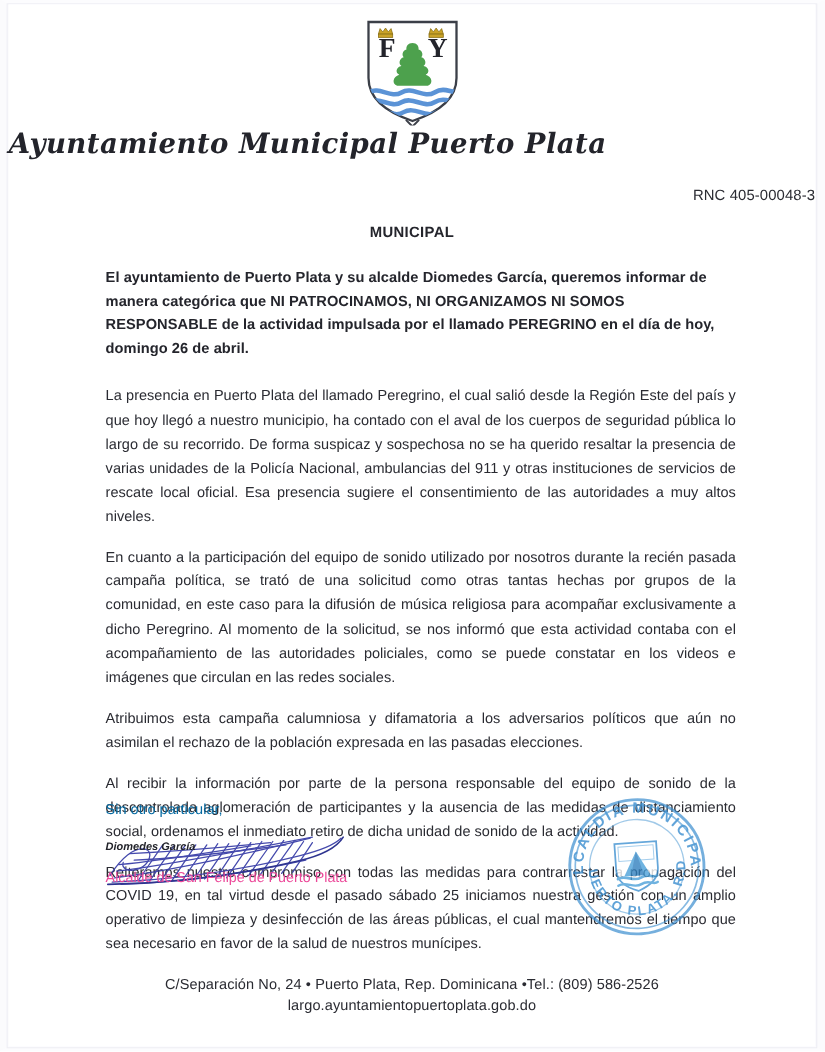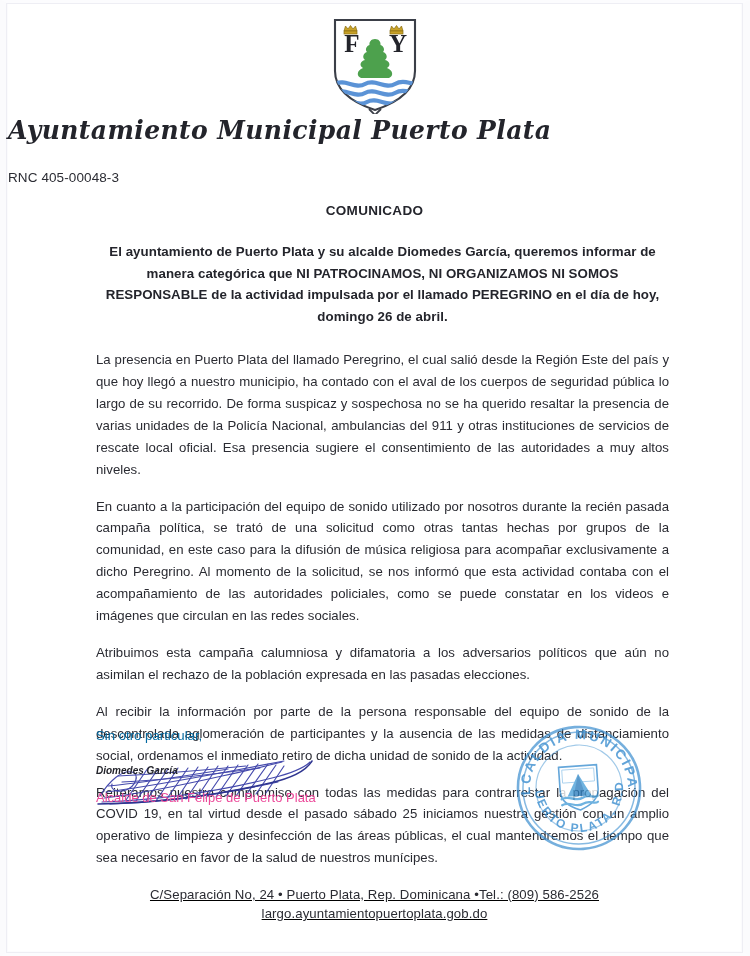--- a/index.html
+++ b/index.html
@@ -68,21 +68,21 @@
     top: 148px;
     text-align: center;
     font-size: 13.5px;
     color: #2b2c33;
     letter-spacing: 0.1px;
   }
   .rnc {
     position: absolute;
     left: 0; right: 0;
     top: 166px;
-    text-align: left;
+    text-align: right;
     font-size: 13.5px;
     color: #2b2c33;
     letter-spacing: 0.1px;
   }
   .comunicado {
     position: absolute;
     left: 0; right: 0;
     top: 199px;
     text-align: center;
     font-size: 13.5px;
@@ -96,21 +96,20 @@
     position: absolute;
     left: 88px;
     top: 237px;
     width: 573px;
   }
   .lead {
     font-size: 13.3px;
     font-weight: 700;
     line-height: 1.62;
     color: #24252c;
-    text-align: center;
     margin: 0 0 22px 0;
     letter-spacing: 0.05px;
   }
   p.para {
     font-size: 13.2px;
     line-height: 1.66;
     color: #2a2b32;
     text-align: justify;
     margin: 0 0 15px 0;
     letter-spacing: 0.02px;
@@ -160,21 +159,20 @@
     opacity: 0.88;
     transform: rotate(-4deg);
   }
 
   
   .footer {
     position: absolute;
     left: 0; right: 0;
     bottom: 30px;
     text-align: center;
-    text-decoration: underline;
   }
   .footer-line1 {
     font-size: 13.2px;
     color: #2a2b32;
     letter-spacing: 0.1px;
     margin-bottom: 4px;
   }
   .footer-line2 {
     font-size: 13.2px;
     color: #2a2b32;
@@ -221,21 +219,21 @@
         <g fill="#c9a227" stroke="#8a6f14" stroke-width="0.7">
           <path d="M61 15 L62.5 10 L65 13 L67.5 9.5 L70 13 L72.5 10 L74 15 Z"></path>
           <rect x="61" y="15" width="13" height="3"></rect>
         </g>
       </svg>
     </div>
 
     <div class="script-title">Ayuntamiento Municipal Puerto Plata</div>
     <div class="rnc">RNC 405-00048-3</div>
 
-    <div class="comunicado">COMUNICADO</div>
+    <div class="comunicado">MUNICIPAL</div>
 
     <div class="body-block">
       <p class="lead">El ayuntamiento de Puerto Plata y su alcalde Diomedes García, queremos informar de manera categórica que NI PATROCINAMOS, NI ORGANIZAMOS NI SOMOS RESPONSABLE de la actividad impulsada por el llamado PEREGRINO en el día de hoy, domingo 26 de abril.</p>
       <p class="para">La presencia en Puerto Plata del llamado Peregrino, el cual salió desde la Región Este del país y que hoy llegó a nuestro municipio, ha contado con el aval de los cuerpos de seguridad pública lo largo de su recorrido. De forma suspicaz y sospechosa no se ha querido resaltar la presencia de varias unidades de la Policía Nacional, ambulancias del 911 y otras instituciones de servicios de rescate local oficial. Esa presencia sugiere el consentimiento de las autoridades a muy altos niveles.</p>
       <p class="para">En cuanto a la participación del equipo de sonido utilizado por nosotros durante la recién pasada campaña política, se trató de una solicitud como otras tantas hechas por grupos de la comunidad, en este caso para la difusión de música religiosa para acompañar exclusivamente a dicho Peregrino. Al momento de la solicitud, se nos informó que esta actividad contaba con el acompañamiento de las autoridades policiales, como se puede constatar en los videos e imágenes que circulan en las redes sociales.</p>
       <p class="para">Atribuimos esta campaña calumniosa y difamatoria a los adversarios políticos que aún no asimilan el rechazo de la población expresada en las pasadas elecciones.</p>
       <p class="para">Al recibir la información por parte de la persona responsable del equipo de sonido de la descontrolada aglomeración de participantes y la ausencia de las medidas de distanciamiento social, ordenamos el inmediato retiro de dicha unidad de sonido de la actividad.</p>
       <p class="para">Reiteramos nuestro compromiso con todas las medidas para contrarrestar la propagación del COVID 19, en tal virtud desde el pasado sábado 25 iniciamos nuestra gestión con un amplio operativo de limpieza y desinfección de las áreas públicas, el cual mantendremos el tiempo que sea necesario en favor de la salud de nuestros munícipes.</p>
     </div>
 

